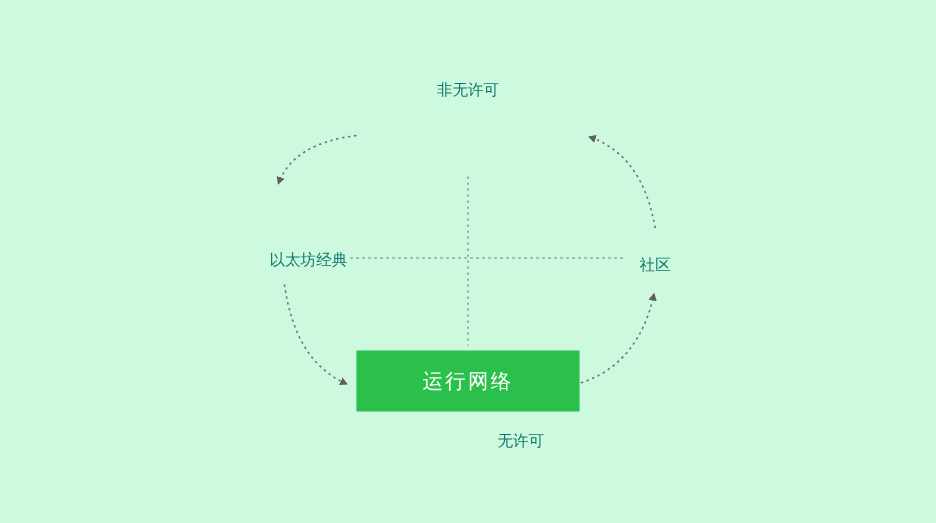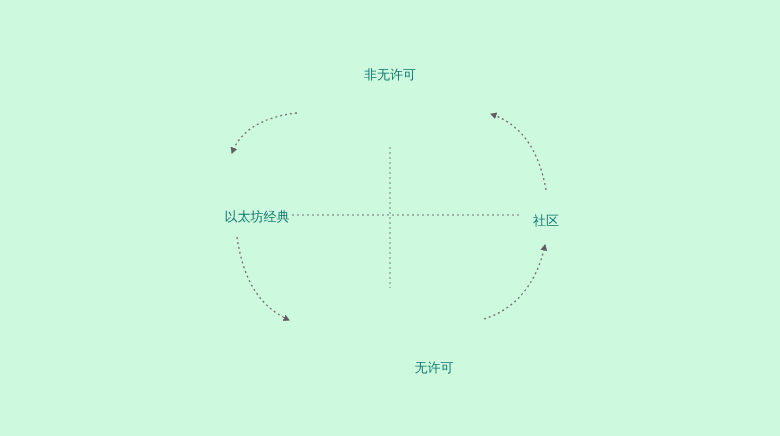--- a/index.html
+++ b/index.html
@@ -86,19 +86,22 @@
 
     <line x1="292" y1="215" x2="520" y2="215" stroke="#8e9a92" stroke-width="1.3" stroke-dasharray="2 3"></line>
     <line x1="390" y1="147" x2="390" y2="288" stroke="#8e9a92" stroke-width="1.3" stroke-dasharray="2 3"></line>
 
     <path d="M 297,113 C 262,117 240,131 232,153" fill="none" stroke="#6f6f6f" stroke-width="1.3" stroke-dasharray="2 3" marker-end="url(#arrow)"></path>
     <path d="M 237,237 C 243,278 258,306 289,320" fill="none" stroke="#6f6f6f" stroke-width="1.3" stroke-dasharray="2 3" marker-end="url(#arrow)"></path>
     <path d="M 484,319 C 516,309 537,283 545,245" fill="none" stroke="#6f6f6f" stroke-width="1.3" stroke-dasharray="2 3" marker-end="url(#arrow)"></path>
     <path d="M 546,190 C 539,150 521,124 491,114" fill="none" stroke="#6f6f6f" stroke-width="1.3" stroke-dasharray="2 3" marker-end="url(#arrow)"></path>
   </svg>
 
+  <div class="node node-bottom">
+    <span>运行网络</span>
+  </div>
 
   <div class="axis-label label-top">非无许可</div>
   <div class="axis-label label-bottom">无许可</div>
   <div class="axis-label label-left">以太坊经典</div>
   <div class="axis-label label-right">社区</div>
 
 </div>
 
 </body></html>

